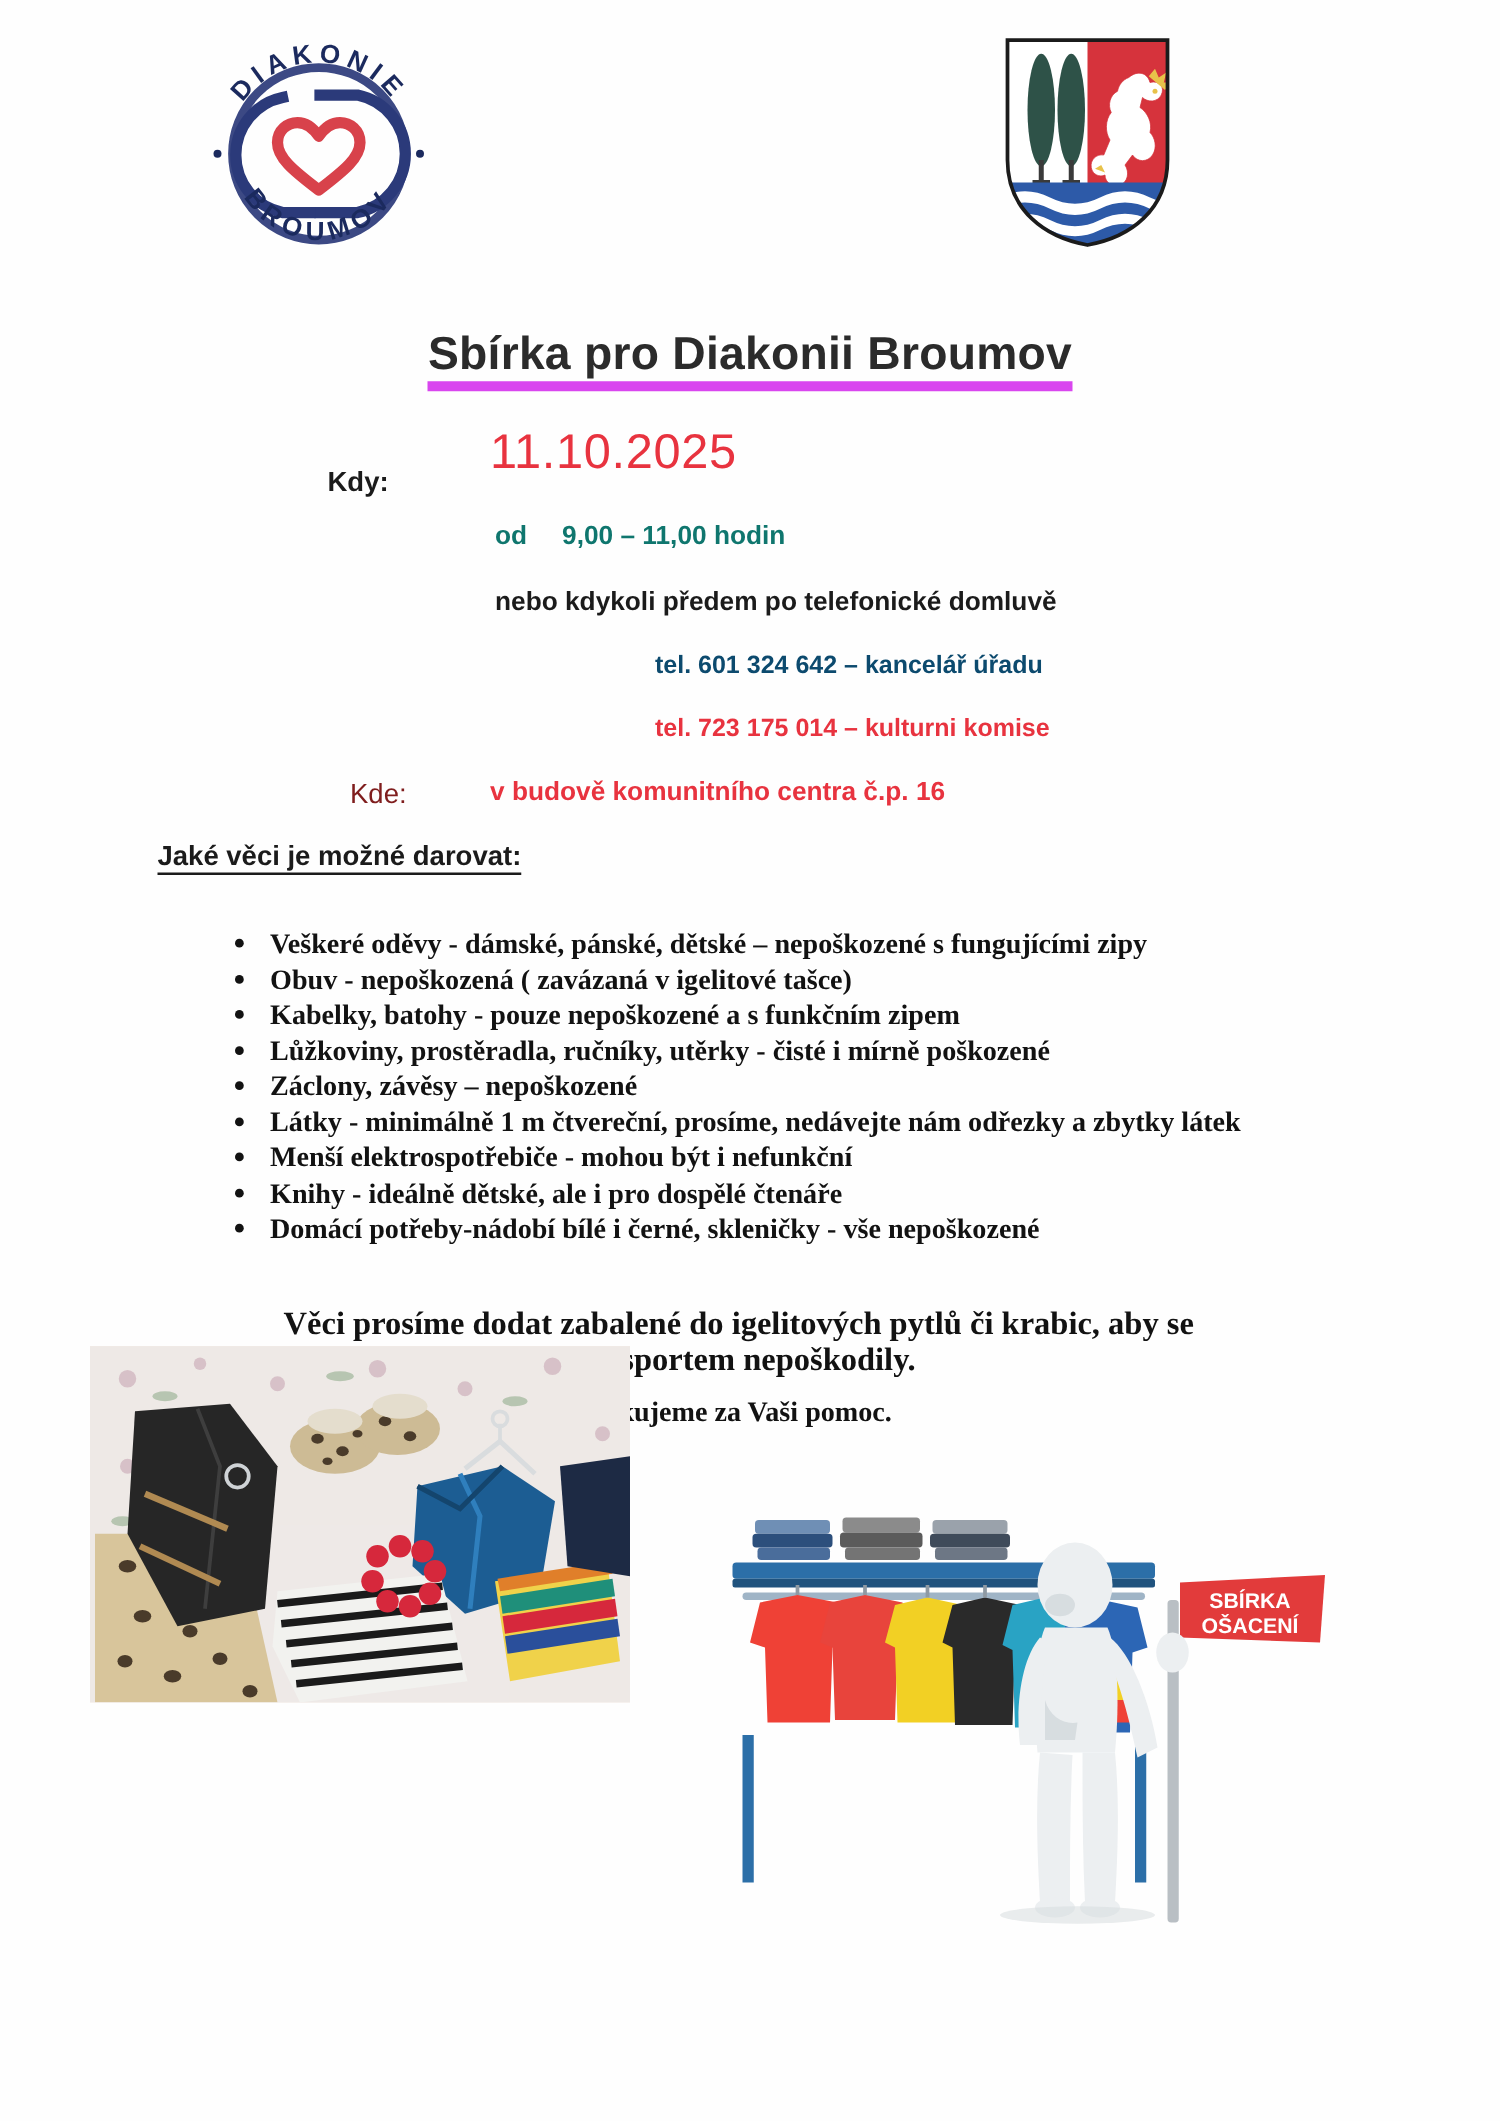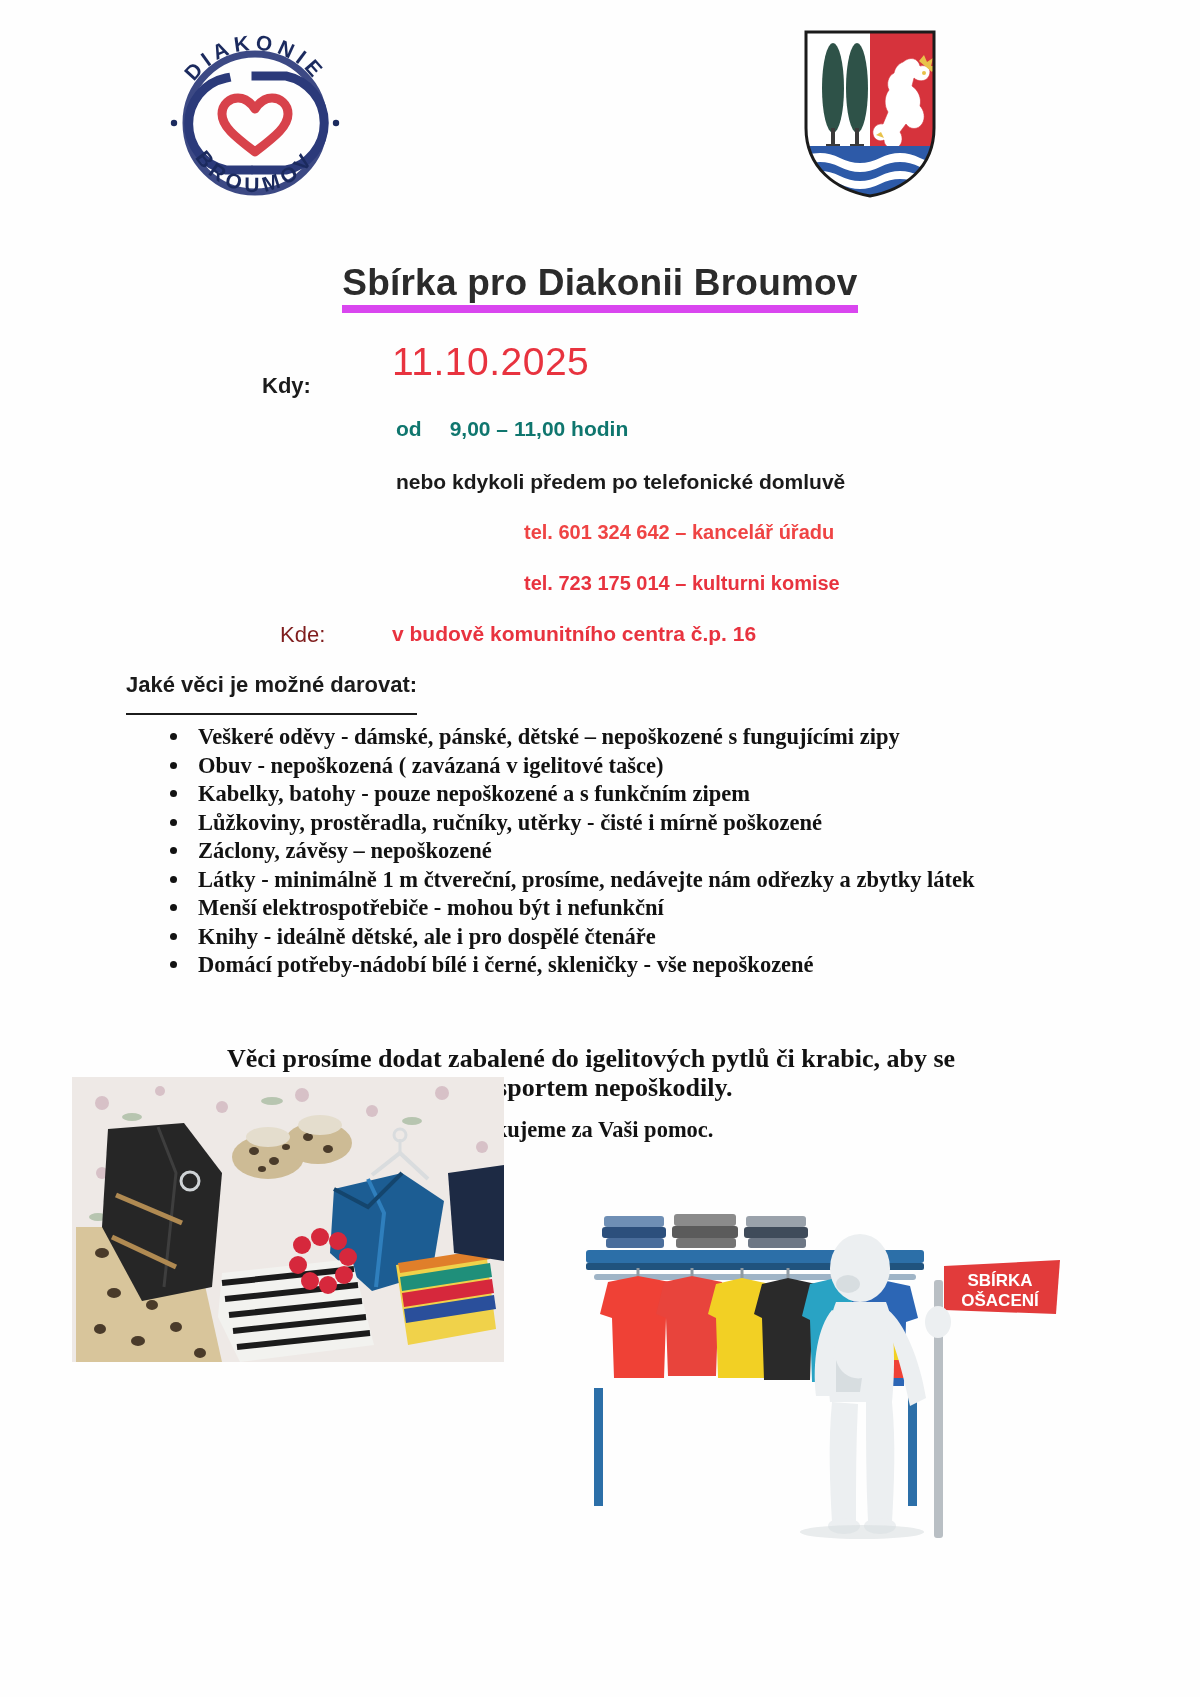--- a/index.html
+++ b/index.html
@@ -91,21 +91,21 @@
     font-size: 21px;
     font-weight: bold;
     color: #1b1b1b;
   }
   .tel-1 {
     position: absolute;
     left: 524px;
     top: 521px;
     font-size: 20px;
     font-weight: bold;
-    color: #ef4444;
+    color: #0c4a6e;
   }
   .tel-2 {
     position: absolute;
     left: 524px;
     top: 572px;
     font-size: 20px;
     font-weight: bold;
     color: #e8333f;
   }
   .label-kde {
@@ -130,29 +130,29 @@
   .donate-heading {
     position: absolute;
     left: 126px;
     top: 672px;
     font-size: 22px;
     font-weight: bold;
     color: #1b1b1b;
   }
   .donate-heading span {
     border-bottom: 2px solid #1b1b1b;
-    padding-bottom: 16px;
+    padding-bottom: 1px;
   }
 
   .donate-list {
     position: absolute;
     left: 160px;
     top: 724px;
     width: 900px;
-    margin: 0;
+    margin: 18px;
     padding: 0;
     list-style: none;
     font-family: "Liberation Serif", serif;
   }
   .donate-list li {
     position: relative;
     padding-left: 38px;
     font-size: 22.5px;
     font-weight: bold;
     line-height: 26.5px;

